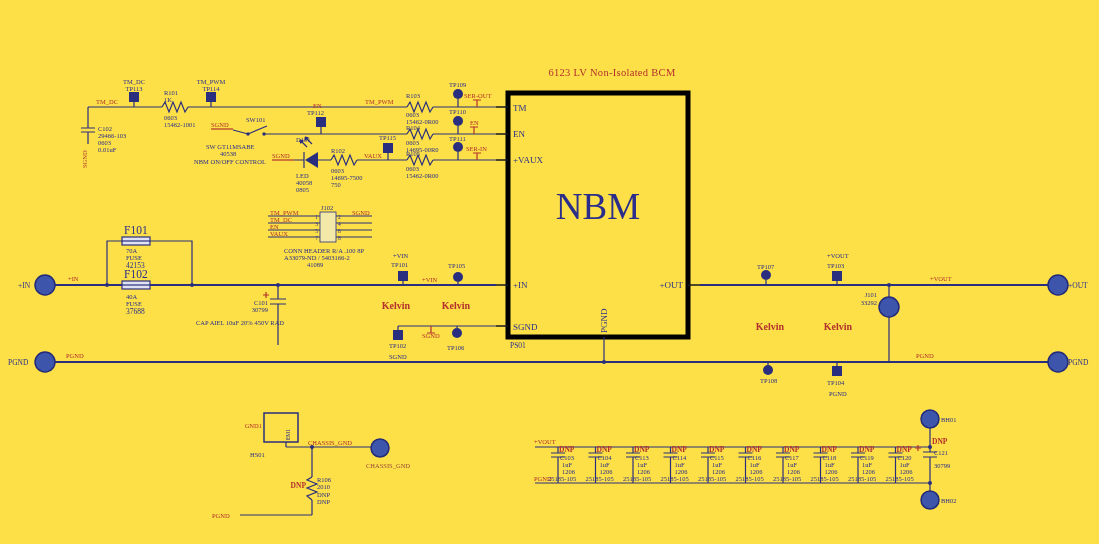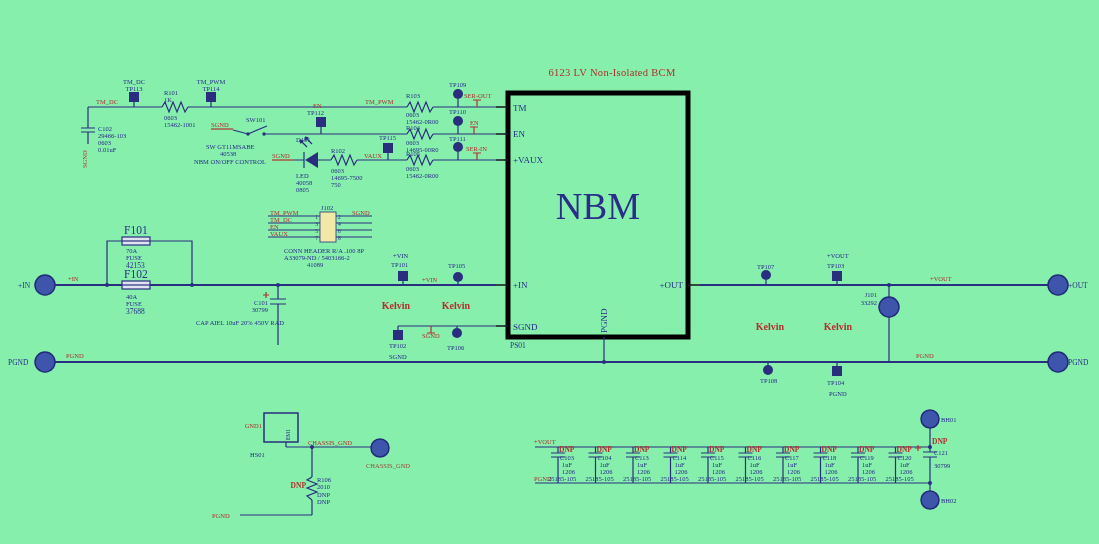--- a/index.html
+++ b/index.html
@@ -1,16 +1,16 @@
 <!DOCTYPE html>
 <html><head>
 <meta charset="utf-8">
 <style>
   html,body{margin:0;padding:0;background:#ffffff;}
-  .canvas{position:relative;width:1099px;height:544px;background:#86efac;overflow:hidden;}
+  .canvas{position:relative;width:1099px;height:544px;background:#fde047;overflow:hidden;}
   svg text{font-family:"Liberation Serif",serif;}
   .navy{fill:#2a2e8a;}
   .red{fill:#b3302e;}
   .maroon{fill:#9a4a3a;}
   .xs{font-size:6.5px;}
   .xxs{font-size:5.5px;}
   .s{font-size:7.5px;}
   .m{font-size:9px;}
   .lg{font-size:11.5px;}
   .title{font-size:10.5px;letter-spacing:.3px;}

